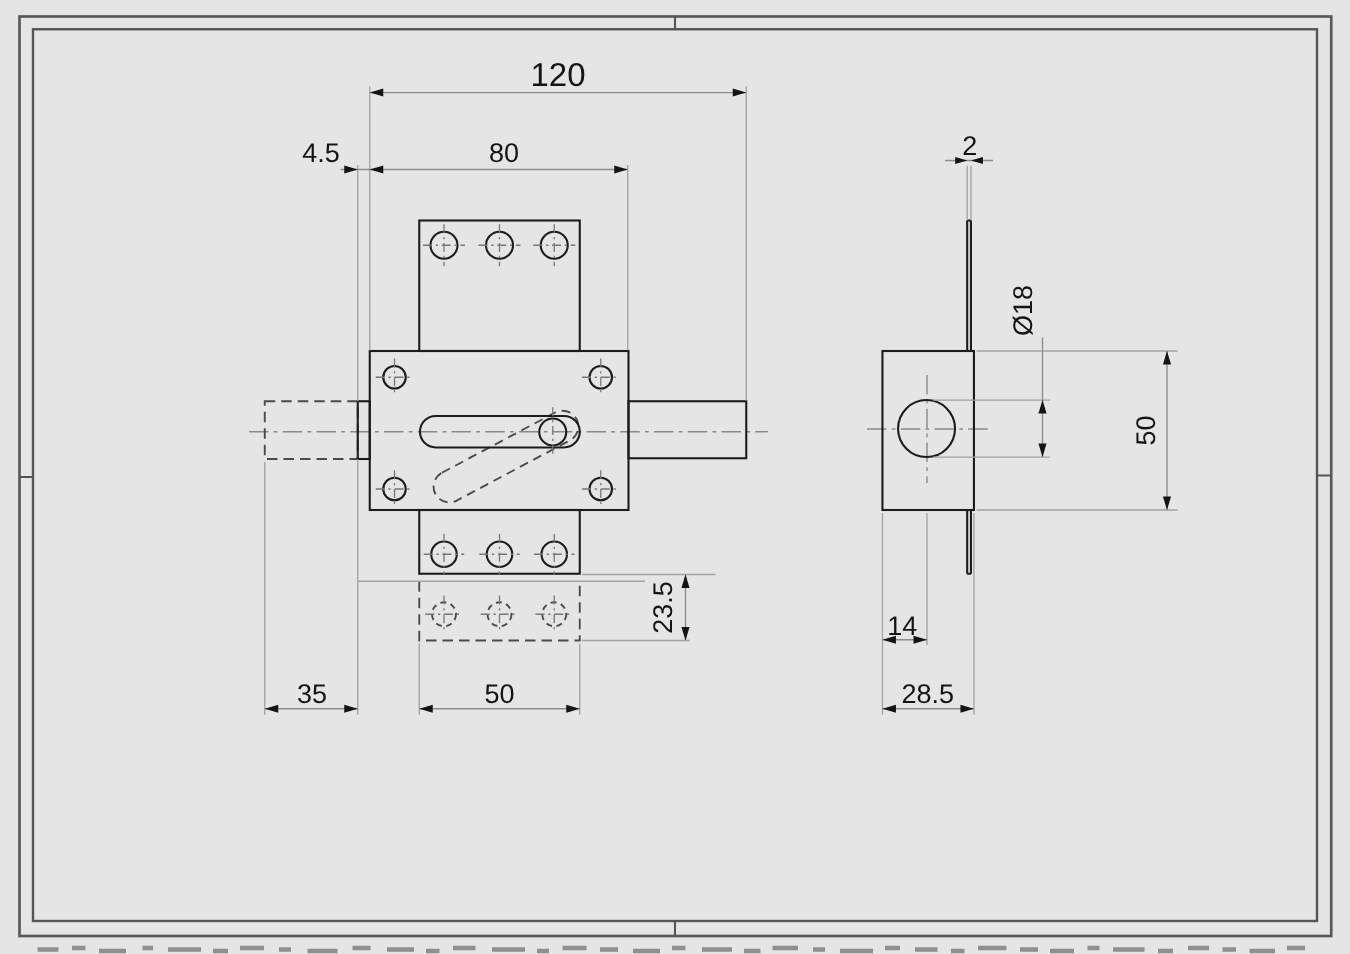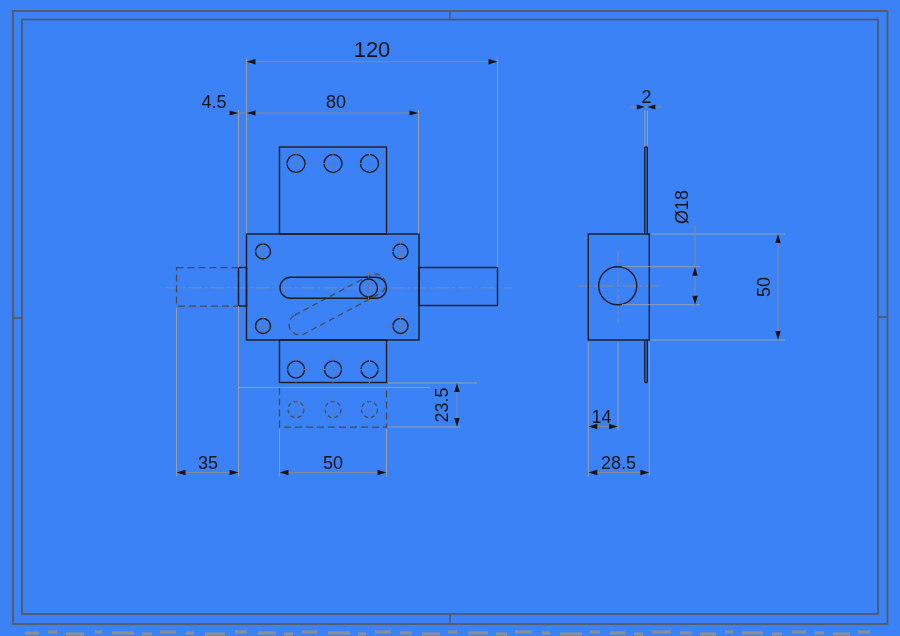--- a/index.html
+++ b/index.html
@@ -1,16 +1,16 @@
 <!DOCTYPE html>
 <html><head>
 <meta charset="utf-8">
 <style>
   html,body{margin:0;padding:0;background:#ffffff;width:900px;height:636px;overflow:hidden;}
-  .sheet{position:relative;width:900px;height:636px;background:#3b82f6;}
+  .sheet{position:relative;width:900px;height:636px;background:#e5e5e5;}
   svg{position:absolute;left:0;top:0;}
   text{font-family:"Liberation Sans","DejaVu Sans",sans-serif;fill:#141414;}
   .t-big{font-size:22px;}
   .t{font-size:18px;}
 </style>
 </head>
 <body>
 
 <div class="sheet">
 <svg width="900" height="636" viewBox="0 0 900 636">

